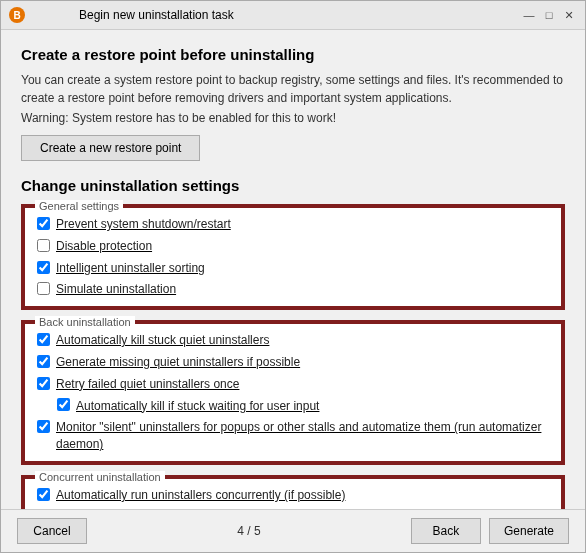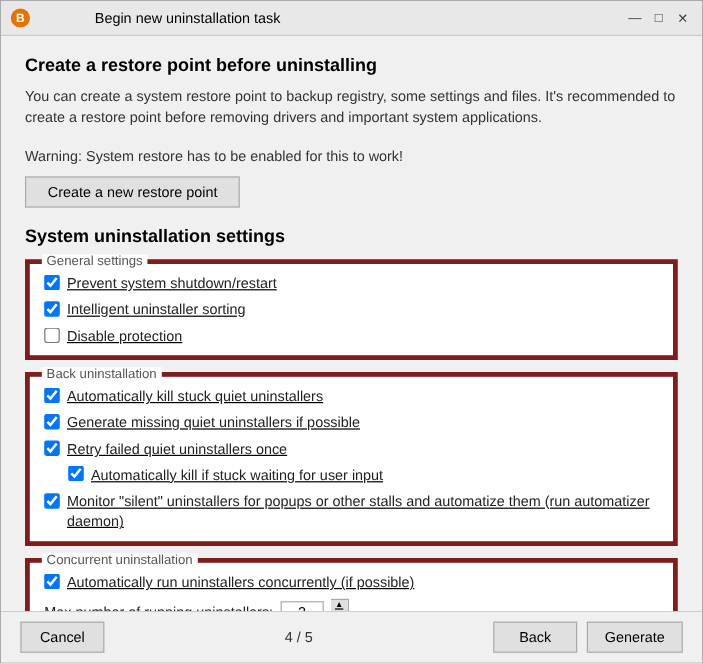--- a/index.html
+++ b/index.html
@@ -75,21 +75,21 @@
     .section-title-main {
       font-size: 15px;
       font-weight: bold;
       color: #000;
       margin-bottom: 8px;
     }
     .description {
       font-size: 12px;
       color: #333;
       line-height: 1.5;
-      margin-bottom: 16px;
+      margin-bottom: 4px;
     }
     .warning {
       font-size: 12px;
       color: #333;
       margin-bottom: 10px;
     }
     .restore-btn {
       background: #e0e0e0;
       border: 1px solid #aaa;
       padding: 5px 18px;
@@ -233,36 +233,40 @@
   <div class="content">
     <div class="content-inner">
 
       
       <div class="section-title-main">Create a restore point before uninstalling</div>
       <p class="description">You can create a system restore point to backup registry, some settings and files. It's recommended to create a restore point before removing drivers and important system applications.</p>
       <p class="warning">Warning: System restore has to be enabled for this to work!</p>
       <button class="restore-btn">Create a new restore point</button>
 
       
-      <div class="change-settings-title">System uninstallation settings</div>
+      <div class="change-settings-title">Change uninstallation settings</div>
 
       
       <div class="settings-group">
         <span class="group-label">General settings</span>
         <div class="checkbox-row">
           <input type="checkbox" id="chk1" checked="" style="">
           <label class="checkbox-label" for="chk1">Prevent system shutdown/restart</label>
         </div>
         <div class="checkbox-row">
+          <input type="checkbox" id="chk3" style="">
+          <label class="checkbox-label" for="chk3">Disable protection</label>
+        </div>
+        <div class="checkbox-row">
           <input type="checkbox" id="chk2" checked="" style="">
           <label class="checkbox-label" for="chk2">Intelligent uninstaller sorting</label>
         </div>
         <div class="checkbox-row">
-          <input type="checkbox" id="chk3" style="">
-          <label class="checkbox-label" for="chk3">Disable protection</label>
+          <input type="checkbox" id="chk4" style="">
+          <label class="checkbox-label" for="chk4">Simulate uninstallation</label>
         </div>
       </div>
 
       
       <div class="settings-group">
         <span class="group-label">Back uninstallation</span>
         <div class="checkbox-row">
           <input type="checkbox" id="chk5" checked="" style="">
           <label class="checkbox-label" for="chk5">Automatically kill stuck quiet uninstallers</label>
         </div>

